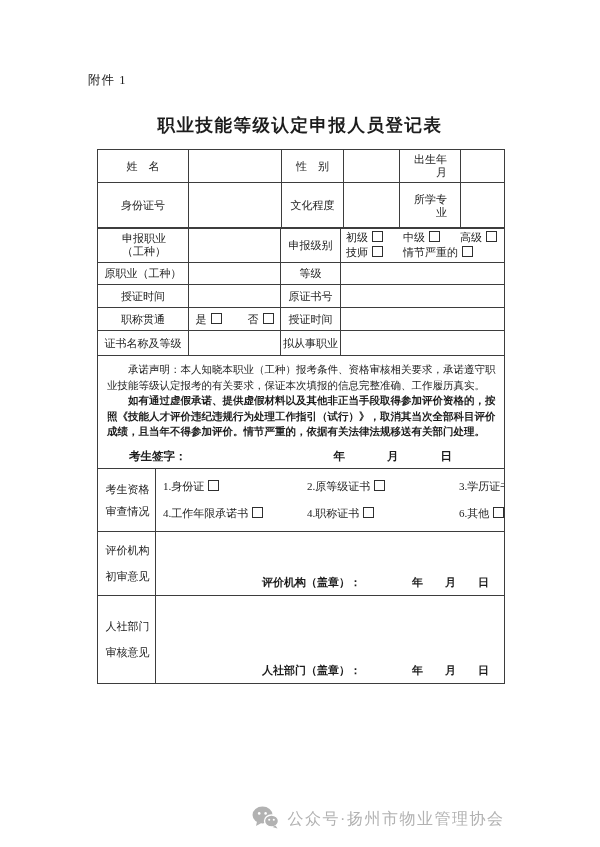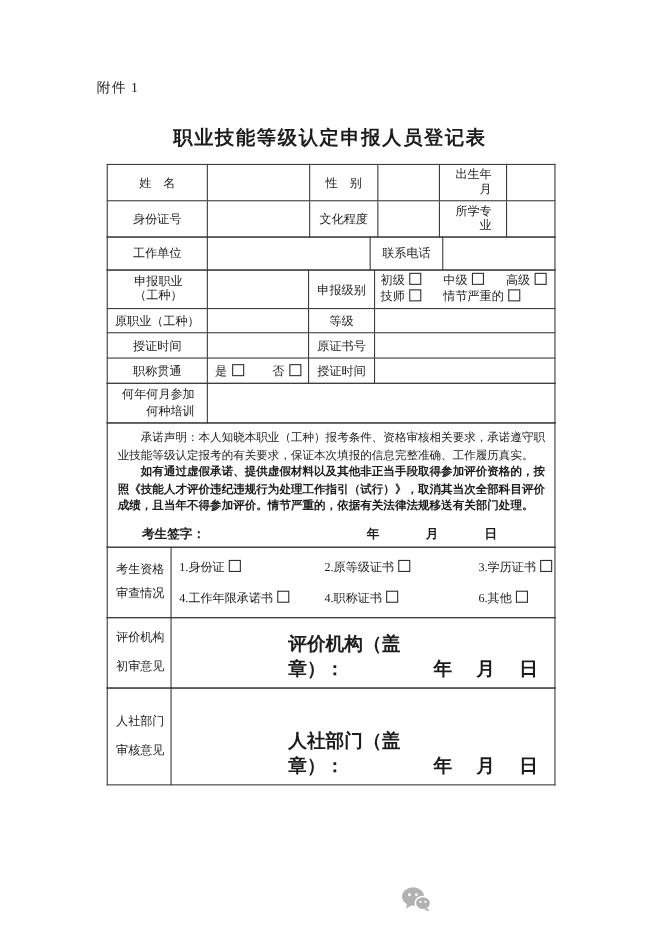--- a/index.html
+++ b/index.html
@@ -39,25 +39,25 @@
 
   .decl-cell { vertical-align:top !important; padding:6px 8px 4px 9px !important; }
   .decl-cell p { margin:0; font-size:10.5px; line-height:15.5px; text-indent:2em; }
   .decl-p2 { font-weight:bold; }
   .sign-row { display:flex; justify-content:space-between; align-items:baseline;
               font-weight:bold; font-size:11.5px; margin-top:9px; padding:0 44px 0 22px; }
   .ymd2 { display:flex; gap:42px; }
 
   .qual-cell { padding:0 !important; }
   .qual-grid { display:grid; grid-template-columns:132px 140px auto; row-gap:13px;
-               padding:10px 4px 10px 7px; font-size:11px; }
+               padding:10px 4px 10px 7px; font-size:11px;gap:12px; }
   .qual-item { white-space:nowrap; }
 
   .stamp-cell { vertical-align:bottom !important; }
-  .stamp-row { display:flex; align-items:flex-end; font-weight:bold; font-size:17px;
+  .stamp-row { display:flex; align-items:center; font-weight:bold; font-size:11px;
                padding:0 13px 5px 104px; }
   .stamp-row .ymd3 { margin-left:auto; display:flex; gap:22px; }
 
   .footnote { position:absolute; left:88px; top:762px; font-size:11px; letter-spacing:0.5px; }
 
   .watermark { position:absolute; left:0; top:806px; width:600px;
                display:flex; justify-content:center; align-items:center; gap:9px;
                transform:translateX(78px); }
   .watermark-text { font-family:"Liberation Sans","DejaVu Sans",sans-serif;
                     font-size:16px; color:#b2b2b2; letter-spacing:1.5px; }
@@ -83,45 +83,39 @@
         </colgroup>
       <tbody>
           <tr style="height:33px">
         <td class="lbl">姓　名</td>
         <td></td>
         <td class="lbl">性　别</td>
         <td></td>
         <td class="lbl"><span class="wrapspan w34">出生年月</span></td>
         <td></td>
       </tr>
-      <tr style="height:33px">
+      <tr style="height:46px">
         <td class="lbl">身份证号</td>
         <td></td>
         <td class="lbl">文化程度</td>
         <td></td>
         <td class="lbl"><span class="wrapspan w34">所学专业</span></td>
         <td></td>
       </tr>
     </tbody>
       </table>
 
     <table class="sec">
       <colgroup>
           <col style="width:91px">
           <col style="width:148px">
           <col style="width:66px">
           <col style="width:102px">
         </colgroup>
       <tbody>
-          <tr style="height:30px">
-        <td class="lbl">工作单位</td>
-        <td></td>
-        <td class="lbl">联系电话</td>
-        <td></td>
-      </tr>
     </tbody>
       </table>
 
     <table class="sec">
       <colgroup>
           <col style="width:91px">
           <col style="width:92px">
           <col style="width:60px">
           <col style="width:164px">
         </colgroup>
@@ -158,35 +152,29 @@
         <td class="lbl">职称贯通</td>
         <td>
           <div class="center-flex">
             <span class="opt"><span>是</span><span class="cb"></span></span>
             <span class="opt"><span>否</span><span class="cb"></span></span>
           </div>
         </td>
         <td class="lbl">授证时间</td>
         <td></td>
       </tr>
-    </tbody>
-      </table>
-
-    <table class="sec">
-      <colgroup>
-          <col style="width:91px">
-          <col style="width:316px">
-        </colgroup>
-      <tbody>
-          <tr style="height:36px">
-        <td class="lbl"><span class="wrapspan w68">何年何月参加何种培训</span></td>
-        <td></td>
-      </tr>
-    </tbody>
-      </table>
+      <tr style="height:25px">
+        <td class="lbl">证书名称及等级</td>
+        <td></td>
+        <td class="lbl">拟从事职业</td>
+        <td></td>
+      </tr>
+    </tbody>
+      </table>
+
 
     <table class="sec">
       <colgroup>
           <col style="width:407px">
         </colgroup>
       <tbody>
           <tr style="height:101px">
         <td class="decl-cell">
           <p>承诺声明：本人知晓本职业（工种）报考条件、资格审核相关要求，承诺遵守职业技能等级认定报考的有关要求，保证本次填报的信息完整准确、工作履历真实。</p>
           <p class="decl-p2">如有通过虚假承诺、提供虚假材料以及其他非正当手段取得参加评价资格的，按照《技能人才评价违纪违规行为处理工作指引（试行）》，取消其当次全部科目评价成绩，且当年不得参加评价。情节严重的，依据有关法律法规移送有关部门处理。</p>
@@ -278,15 +266,16 @@
         <ellipse cx="10.5" cy="9" rx="10" ry="8.4" fill="#b2b2b2"></ellipse>
         <path d="M5 15.5 L4 20 L9 17.2 Z" fill="#b2b2b2"></path>
         <circle cx="7.2" cy="7.4" r="1.3" fill="#ffffff"></circle>
         <circle cx="13.6" cy="7.4" r="1.3" fill="#ffffff"></circle>
         <ellipse cx="19.5" cy="15" rx="7" ry="6" fill="#b2b2b2" stroke="#ffffff" stroke-width="1.4"></ellipse>
         <path d="M23.5 19.5 L25.5 22.5 L20.5 21 Z" fill="#b2b2b2"></path>
         <circle cx="17.2" cy="13.8" r="1.05" fill="#ffffff"></circle>
         <circle cx="21.8" cy="13.8" r="1.05" fill="#ffffff"></circle>
       </svg>
     </span>
+    <span class="watermark-text">公众号·扬州市物业管理协会</span>
   </div>
 
 </div>
 
 </body></html>

